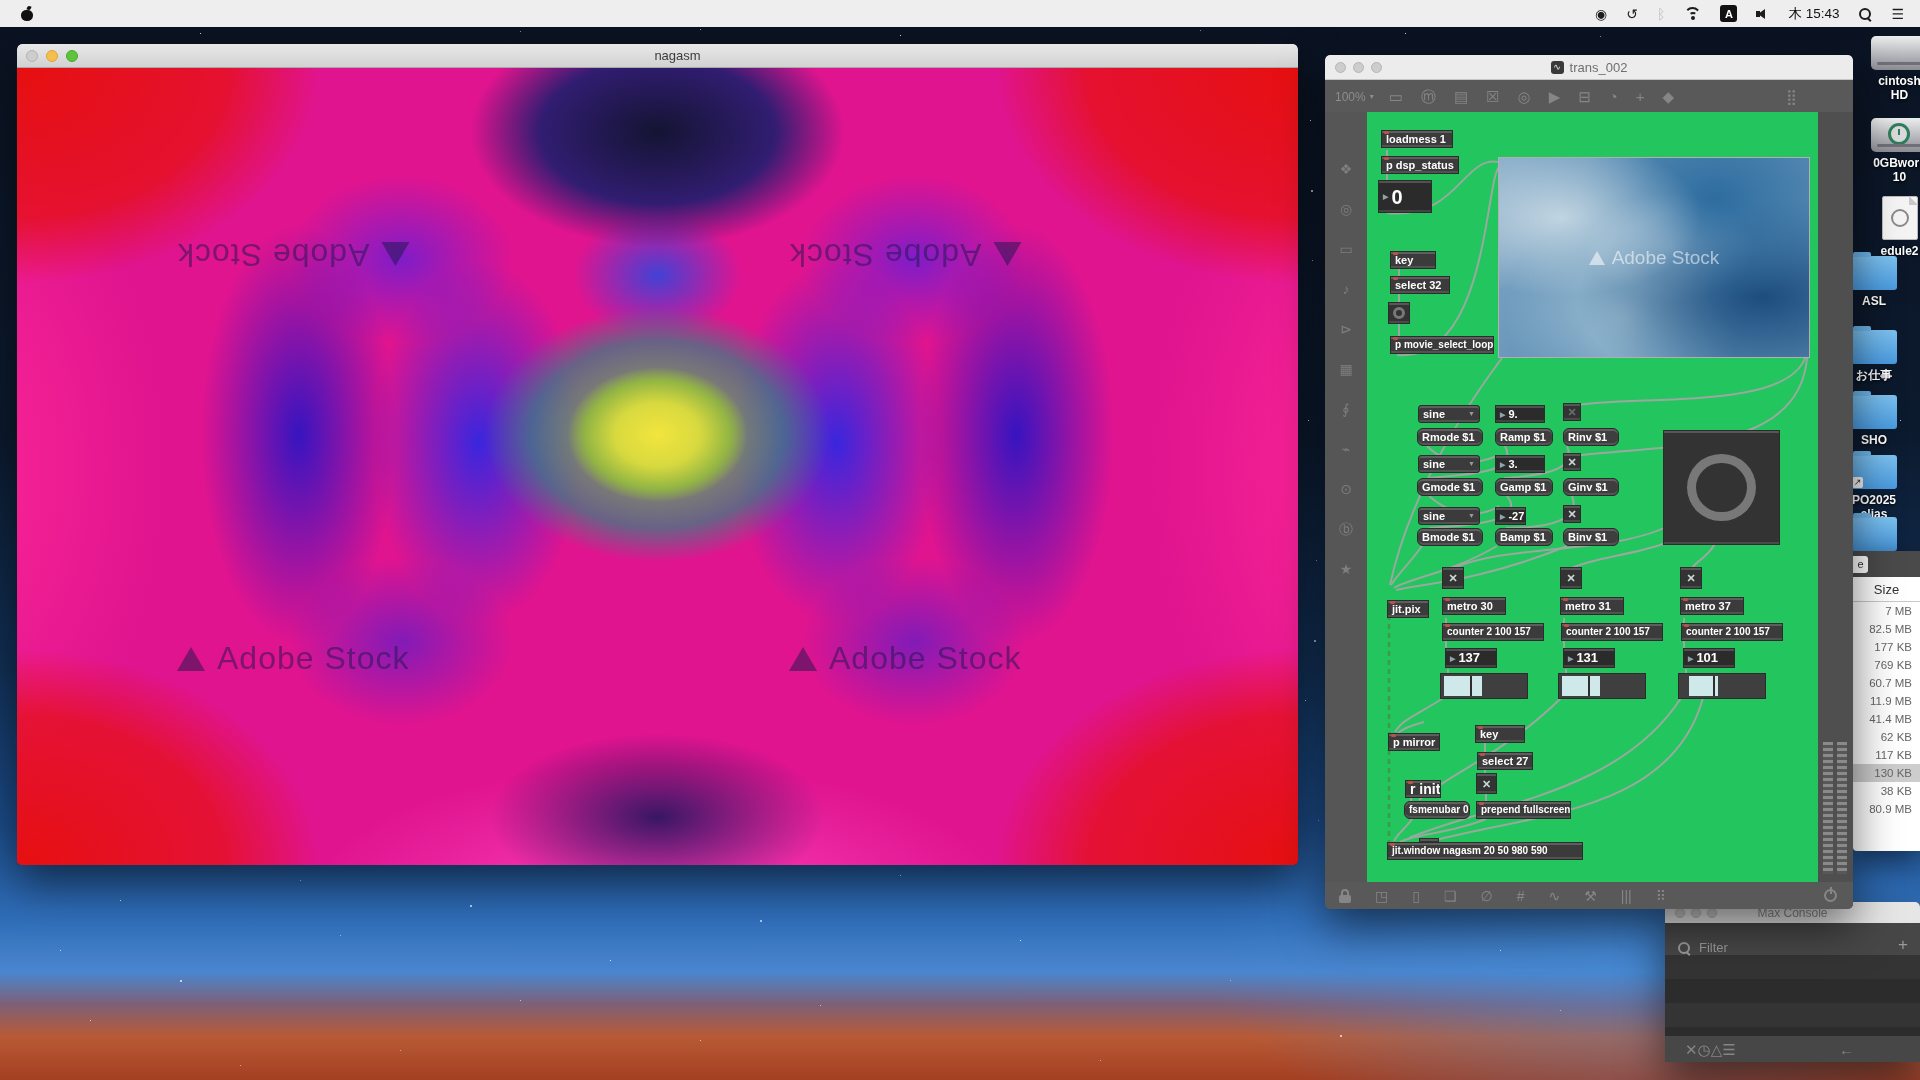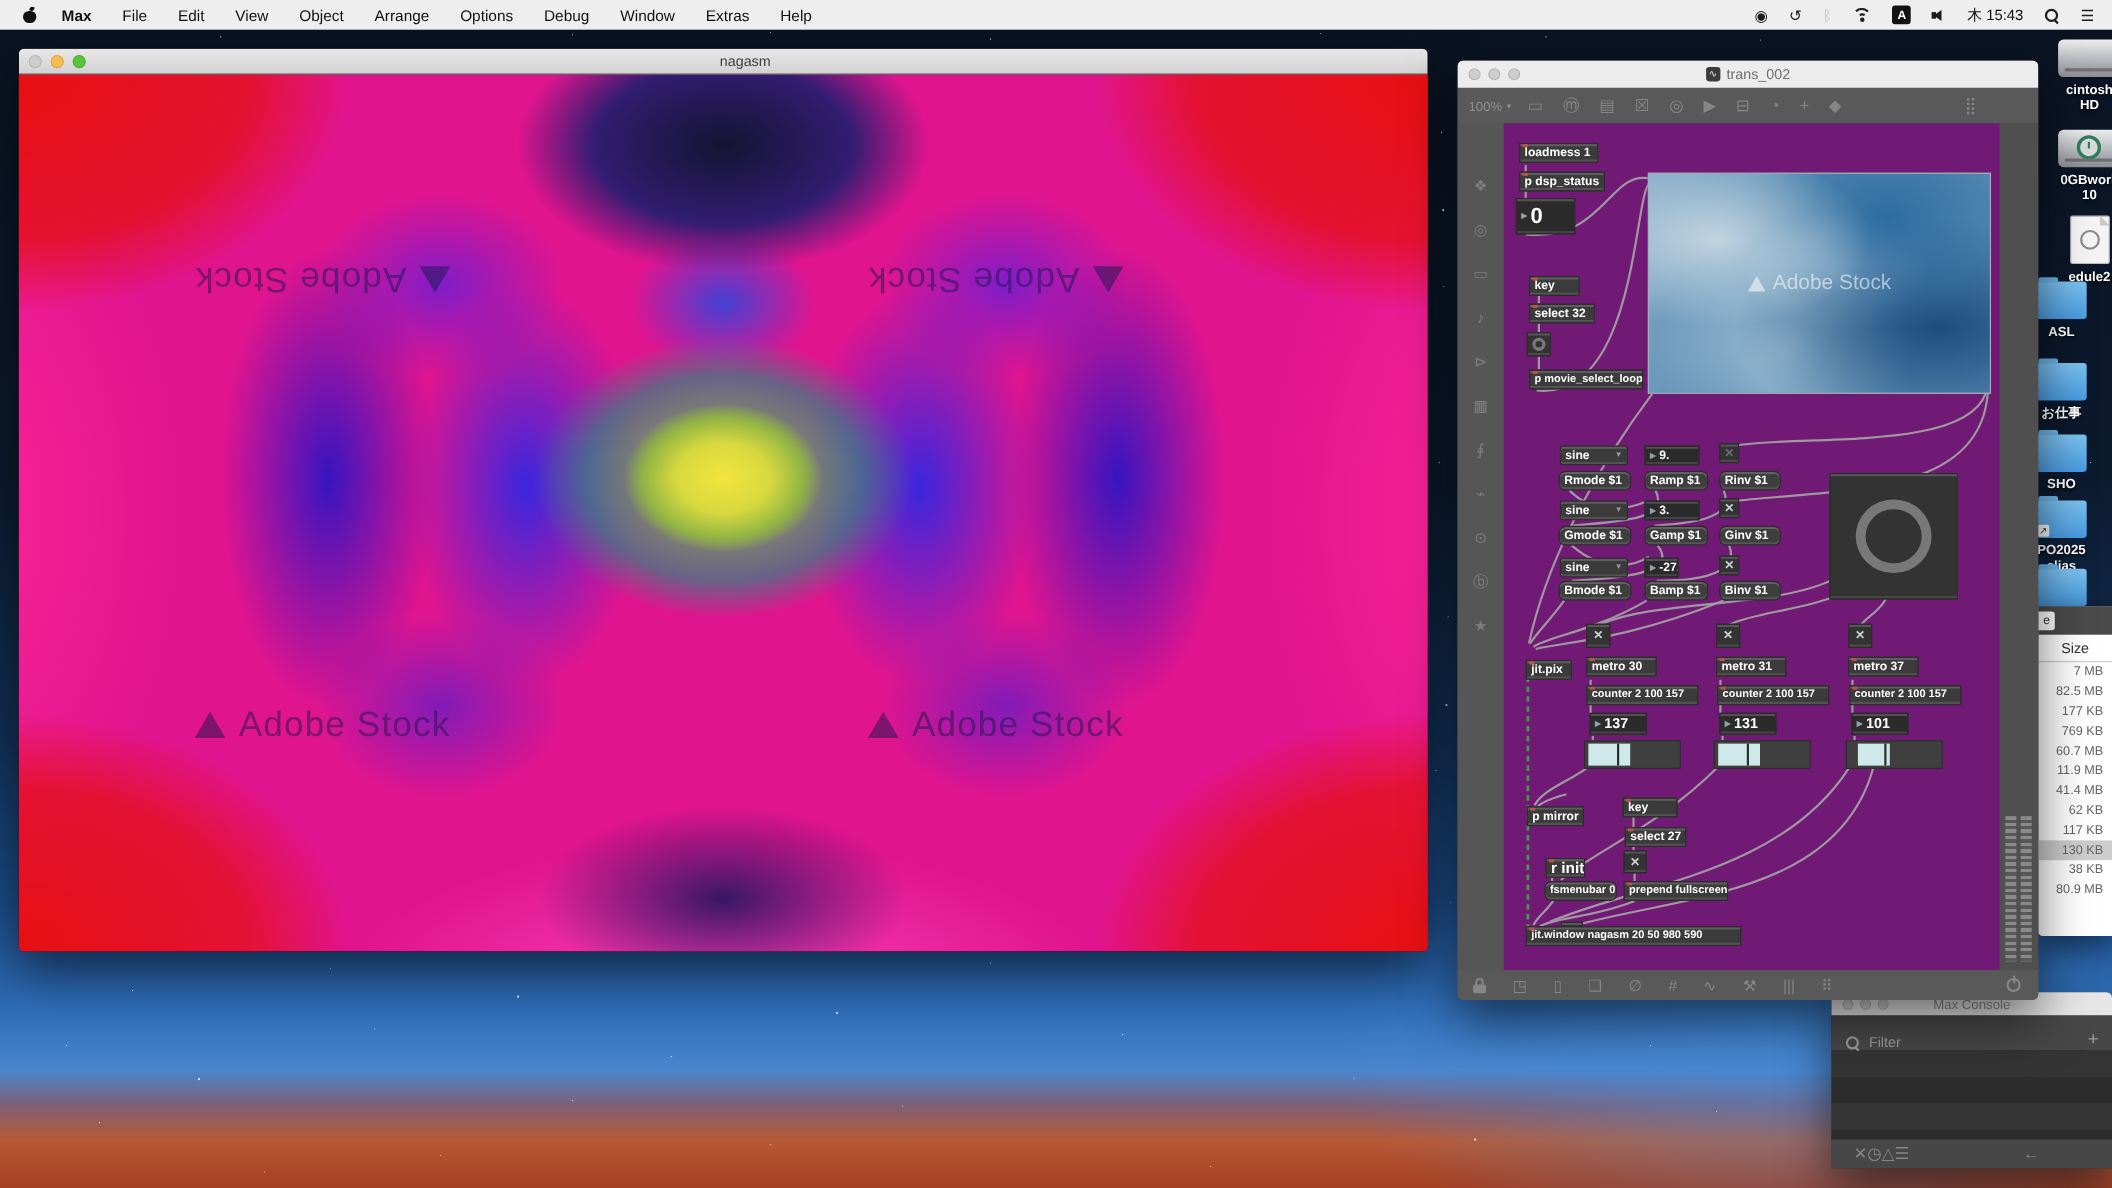--- a/index.html
+++ b/index.html
@@ -81,21 +81,21 @@
   #patcher .wtitle{position:absolute;left:0;right:0;display:flex;align-items:center;justify-content:center;gap:6px;font-size:13px;color:#6f6f6f;}
   .docicon{width:13px;height:13px;background:#3a3a3a;border-radius:3px;color:#eee;font-size:9px;display:flex;align-items:center;justify-content:center;}
   .ptoolbar{height:33px;background:#595959;display:flex;align-items:center;gap:15px;padding:0 10px;color:#8d8d8d;}
   .zoomctl{font-size:12px;color:#8d8d8d;display:flex;gap:4px;align-items:center;}
   .tbi{font-size:15px;line-height:1;color:#868686;}
   .tbi:last-child{margin-left:auto;margin-right:46px;}
   .sidestrip{position:absolute;left:0;top:57px;bottom:27px;width:42px;background:#565656;display:flex;flex-direction:column;align-items:center;gap:26px;padding-top:50px;box-sizing:border-box;}
   .sidestrip .tbi{margin:0;font-size:14px;color:#7e7e7e;}
   .rightstrip{position:absolute;right:0;top:57px;bottom:27px;width:35px;background:#4f4f4f;}
   .meter{position:absolute;bottom:8px;width:10px;height:132px;background:repeating-linear-gradient(180deg,#8a8a8a 0 3px,#585858 3px 6px);}
-  .pcanvas{position:absolute;left:42px;top:57px;width:451px;height:770px;background:#701a75;overflow:hidden;}
+  .pcanvas{position:absolute;left:42px;top:57px;width:451px;height:770px;background:#22c55e;overflow:hidden;}
   .pcanvas svg{position:absolute;left:0;top:0;}
   .bbar{position:absolute;left:0;bottom:0;width:100%;height:27px;background:#595959;display:flex;align-items:center;gap:24px;padding:0 14px;box-sizing:border-box;color:#8d8d8d;border-radius:0 0 5px 5px;}
   .bbar .tbi{font-size:14px;}
   .bbar .tbi:last-child{margin:0 2px 0 auto;}
   .ic-lock{position:relative;width:12px;height:14px;display:inline-block;}
   .ic-lock::before{content:"";position:absolute;left:0;bottom:0;width:12px;height:8px;background:#868686;border-radius:2px;}
   .ic-lock::after{content:"";position:absolute;left:2px;top:0;width:8px;height:8px;border:2px solid #868686;border-bottom:none;border-radius:5px 5px 0 0;box-sizing:border-box;}
   .ic-power{position:relative;width:13px;height:13px;display:inline-block;}
   .ic-power::before{content:"";position:absolute;inset:0;border:2px solid #868686;border-radius:50%;box-sizing:border-box;}
   .ic-power::after{content:"";position:absolute;left:5.5px;top:-2px;width:2px;height:7px;background:#868686;}
@@ -173,33 +173,20 @@
 </style>
 </head>
 <body>
 
 <div class="bg-glow"></div>
 <div class="stars1"></div>
 <div class="stars2"></div>
 
 <div class="menubar">
   <span class="apple"></span>
-  <div class="mbar-items">
-      <span class="mitem">Max</span>
-      <span class="mitem">File</span>
-      <span class="mitem">Edit</span>
-      <span class="mitem">View</span>
-      <span class="mitem">Object</span>
-      <span class="mitem">Arrange</span>
-      <span class="mitem">Options</span>
-      <span class="mitem">Debug</span>
-      <span class="mitem">Window</span>
-      <span class="mitem">Extras</span>
-      <span class="mitem">Help</span>
-    </div>
   <div class="mbar-right">
     <span class="sicon">◉</span>
     <span class="sicon">↺</span>
     <span class="sicon dim">ᛒ</span>
     <span class="ic-wifi">
         <span class="wifi-dot"></span>
       </span>
     <span class="abox">A</span>
     <span class="ic-speaker"></span>
     <span class="mclock">木 15:43</span>

